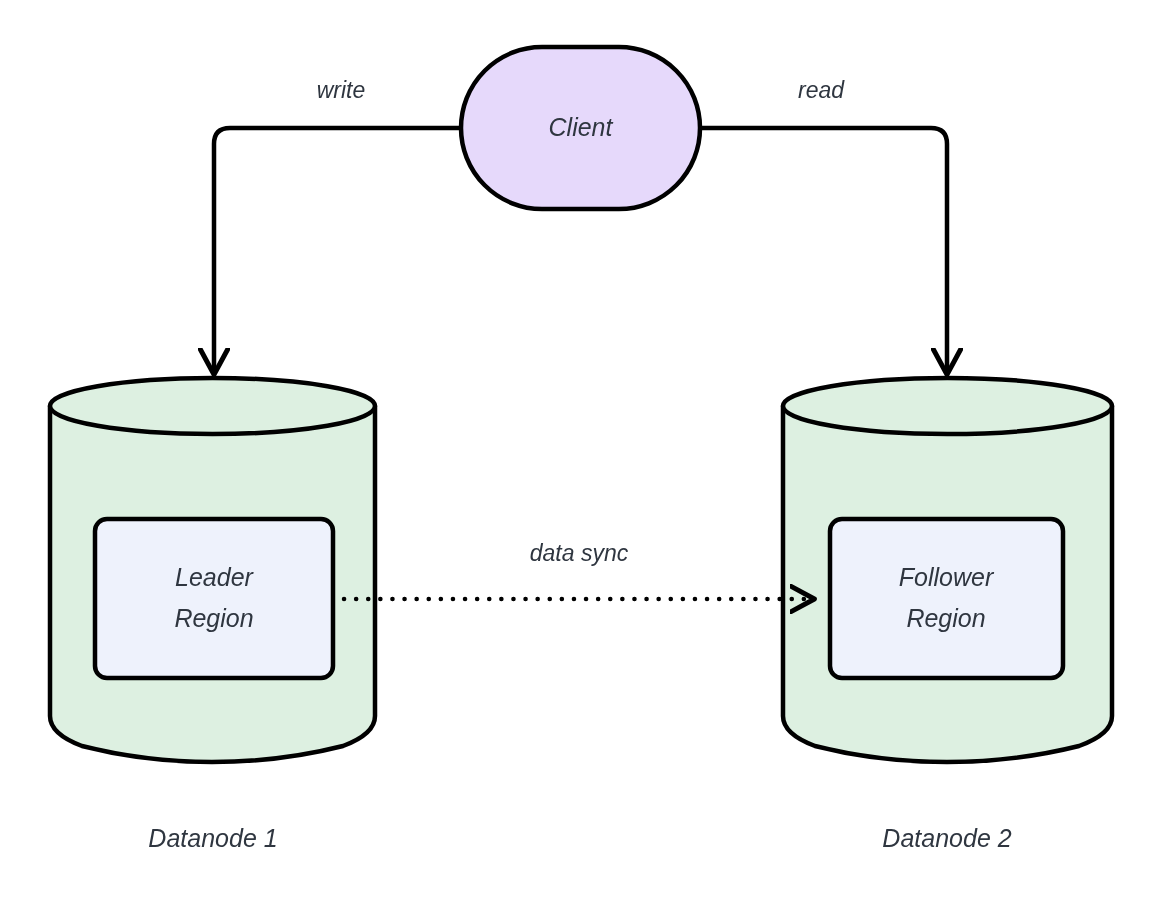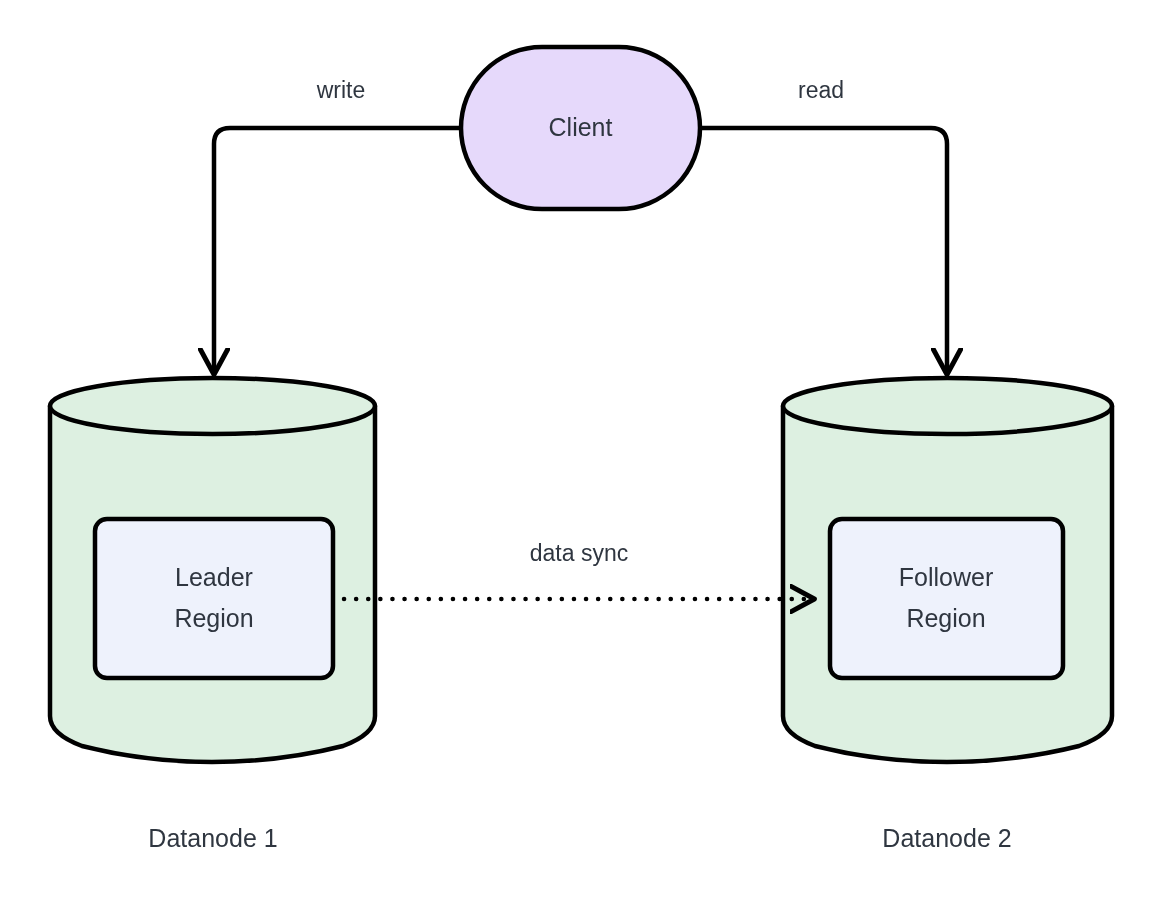--- a/index.html
+++ b/index.html
@@ -11,20 +11,21 @@
     width: 1162px;
     height: 912px;
     font-family: "Liberation Sans", "DejaVu Sans", sans-serif;
   }
   #diagram-root {
     position: relative;
     width: 1162px;
     height: 912px;
     overflow: hidden;
     background: #ffffff;
+    font-style: italic;
   }
   svg#diagram-svg {
     position: absolute;
     left: 0;
     top: 0;
     width: 1162px;
     height: 912px;
   }
   .node-label {
     font-family: "Liberation Sans", "DejaVu Sans", sans-serif;

